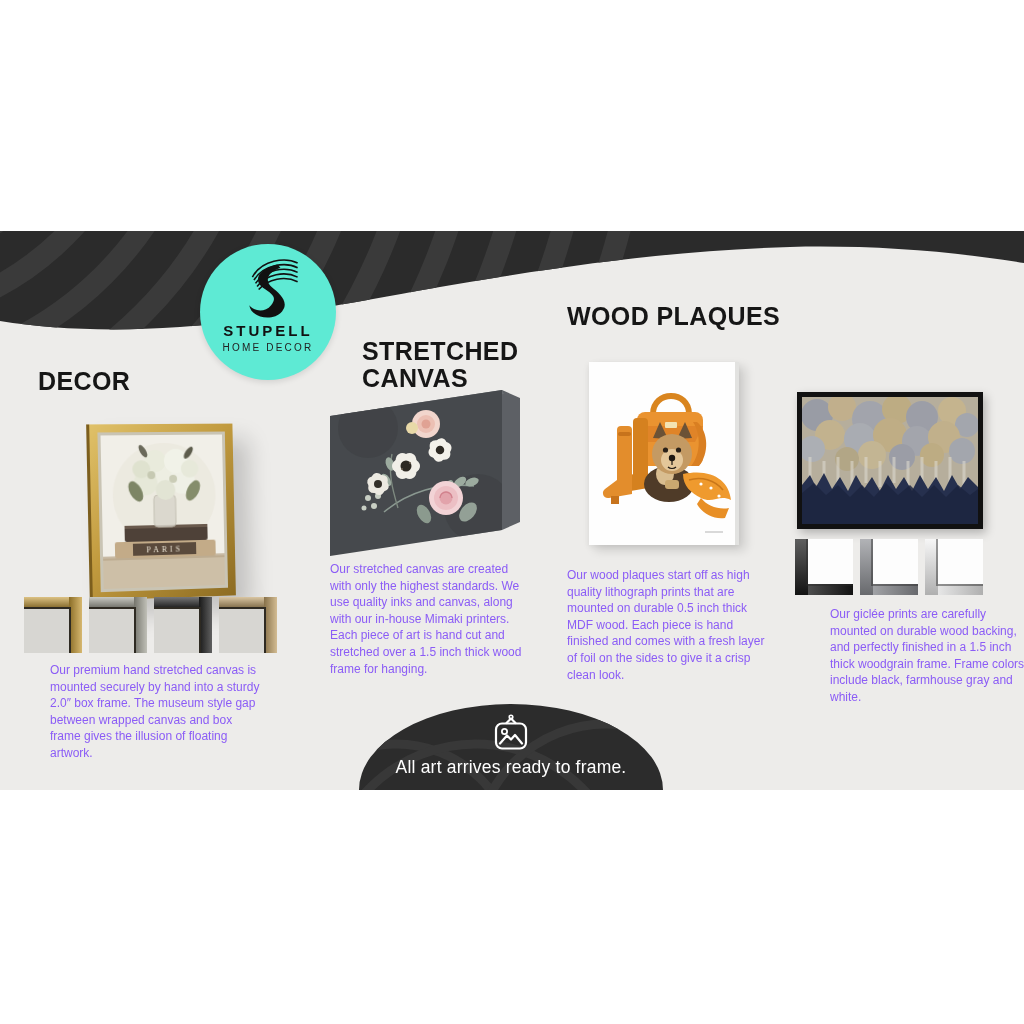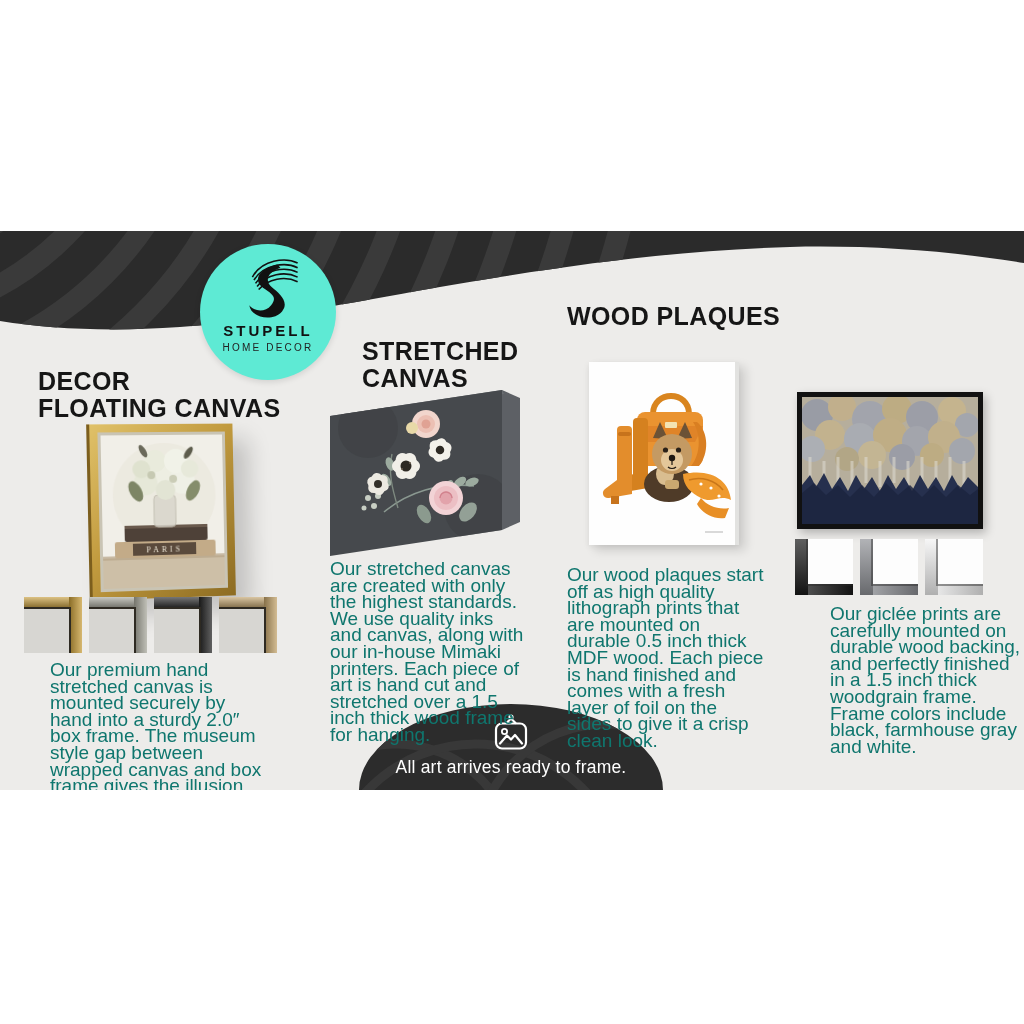--- a/index.html
+++ b/index.html
@@ -13,21 +13,21 @@
   .dome{position:absolute;left:356px;top:473px;width:310px;height:86px;}
   .dome-icon{position:absolute;left:489px;top:483px;width:44px;height:40px;}
   .dome-text{position:absolute;left:356px;top:526px;width:310px;text-align:center;
     color:#ffffff;font-size:17.5px;letter-spacing:.2px;}
   .logo{position:absolute;left:200px;top:13px;width:136px;height:136px;border-radius:50%;
     background:#5eead4;box-shadow:0 2px 6px rgba(0,0,0,.12);text-align:center;}
   .logo svg{display:block;margin:8px auto 0;}
   .logo .brand{font-size:15px;font-weight:bold;letter-spacing:3px;color:#111;margin-top:-2px;}
   .logo .tagline{font-size:10px;letter-spacing:2.2px;color:#222;margin-top:3px;}
   .title{position:absolute;font-weight:bold;color:#161616;font-size:25px;line-height:27px;letter-spacing:.4px;}
-  .desc{position:absolute;font-size:19px;line-height:16.6px;color:#0f766e;}
+  .desc{position:absolute;font-size:12px;line-height:16.6px;color:#8b5cf6;}
   
   .float-frame{position:absolute;left:88px;top:193px;width:148px;height:174px;
     background:linear-gradient(135deg,#e0c169 0%,#c19a3e 45%,#8d6c22 100%);
     padding:8px;box-sizing:border-box;border-left:3px solid #7c5e1d;
     transform:perspective(900px) rotateY(9deg) rotateZ(-1.2deg);
     box-shadow:16px 16px 22px rgba(0,0,0,.18);}
   .float-gap{width:100%;height:100%;background:#c9c4b4;padding:3px;box-sizing:border-box;}
   .float-canvas{width:100%;height:100%;background:#f1efe8;overflow:hidden;}
   .swatch-row{position:absolute;display:flex;gap:7px;}
   .swatch{position:relative;width:58px;height:56px;background:#d7d6d2;}
@@ -109,21 +109,20 @@
         <path d="M38,48 C50,34 72,30 88,38"></path>
       </g>
       <path d="M62,16 C38,22 30,36 44,46 C56,54 62,58 54,68 C46,78 32,76 26,68 C28,84 56,90 68,76 C78,64 64,52 55,45 C46,38 48,26 66,20 Z" fill="#111"></path>
     </svg>
     <div class="brand">STUPELL</div>
     <div class="tagline">HOME DECOR</div>
   </div>
 
   <div class="title" style="left:38px;top:137px;">
     <div>DECOR</div>
-    <div>FLOATING CANVAS</div>
   </div>
 
   <div class="float-frame">
     <div class="float-gap">
         <div class="float-canvas">
       <svg width="126" height="152" viewBox="0 0 126 152">
         <rect width="126" height="152" fill="#f1efe8"></rect>
         <circle cx="63" cy="60" r="52" fill="#e9e6db" opacity=".6"></circle>
         <rect y="122" width="126" height="30" fill="#cdbfa7"></rect>
         <rect y="120" width="126" height="4" fill="#b7a488" opacity=".7"></rect>

